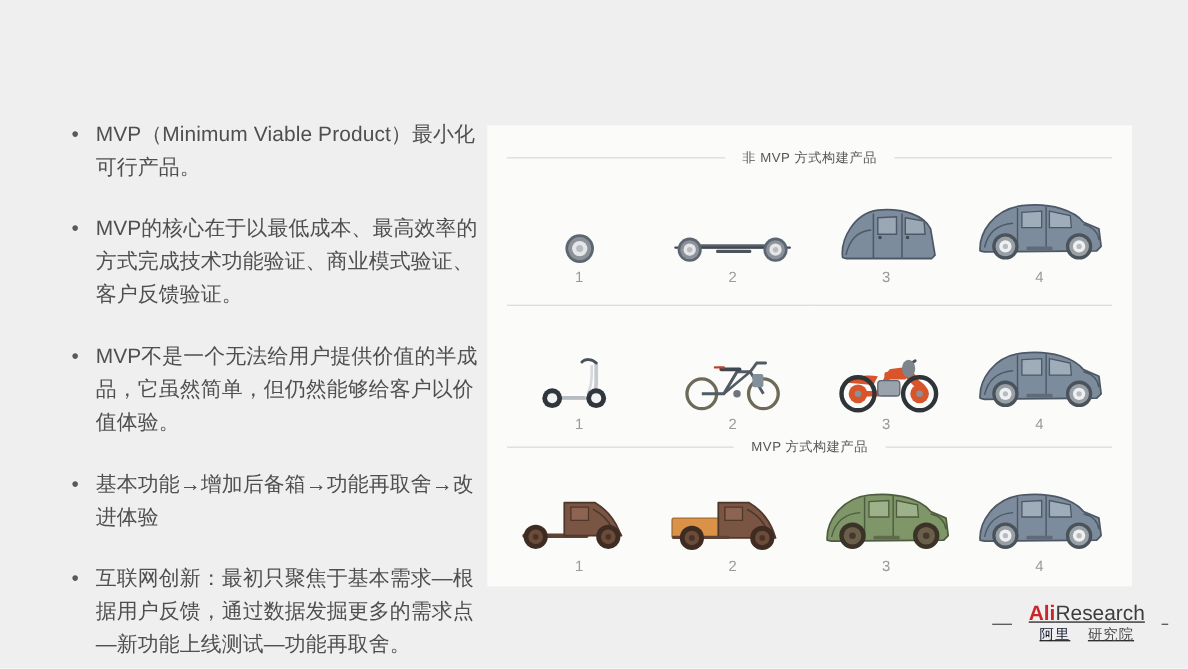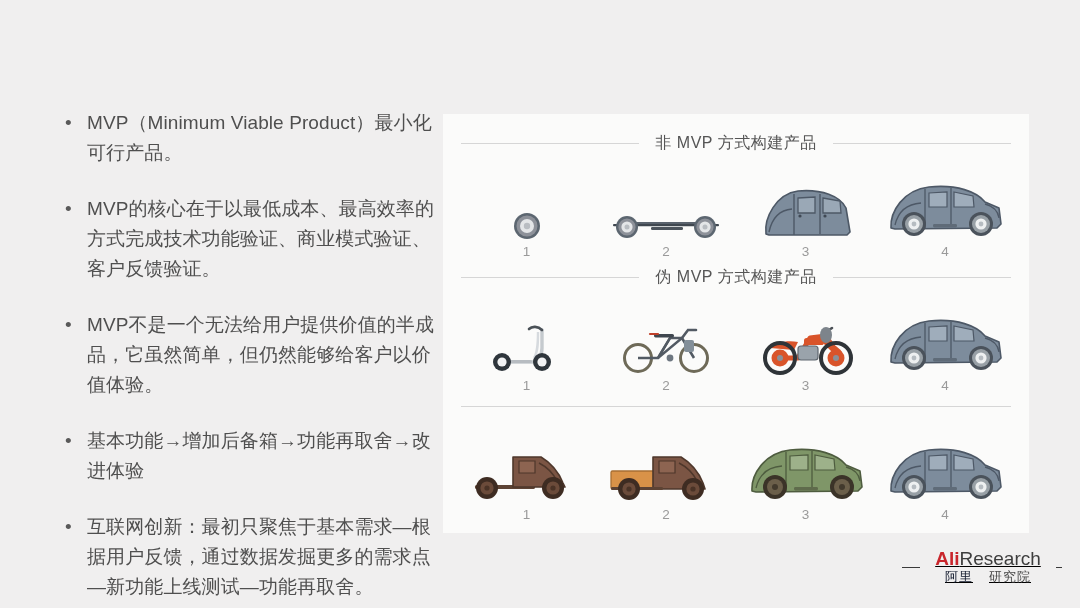--- a/index.html
+++ b/index.html
@@ -89,21 +89,21 @@
     padding: 0 18px;
     height: 22px;
   }
   .sec-rule {
     flex: 1 1 auto;
     height: 1px;
     background: #d6d6d6;
   }
   .sec-title {
     flex: 0 0 auto;
-    font-size: 16px;
+    font-size: 12px;
     color: #555555;
     padding: 0 16px;
     letter-spacing: 0.5px;
     white-space: nowrap;
   }
 
   .row {
     display: flex;
     align-items: flex-end;
     justify-content: space-around;
@@ -297,21 +297,20 @@
         <div class="num">1</div>
         <div class="num">2</div>
         <div class="num">3</div>
         <div class="num">4</div>
       </div>
     </div>
 
     <div class="section sec-2">
       <div class="sec-head">
         <div class="sec-rule"></div>
-        <div class="sec-title">伪 MVP 方式构建产品</div>
         <div class="sec-rule"></div>
       </div>
       <div class="row">
 
         <div class="cell">
           <div class="art">
             <svg width="78" height="58" viewBox="0 0 78 58">
               <path d="M16 44 L44 44 C50 44 54 38 54 30 L54 12" fill="none" stroke="#c5cace" stroke-width="3.4" stroke-linecap="round"></path>
               <path d="M46 40 C50 34 50 24 50 14" fill="none" stroke="#d6dade" stroke-width="2.4"></path>
               <path d="M54 12 C50 8 44 8 41 11" fill="none" stroke="#4a5157" stroke-width="2.6" stroke-linecap="round"></path>
@@ -388,20 +387,21 @@
         <div class="num">1</div>
         <div class="num">2</div>
         <div class="num">3</div>
         <div class="num">4</div>
       </div>
     </div>
 
     <div class="section sec-3">
       <div class="sec-head">
         <div class="sec-rule"></div>
+        <div class="sec-title">MVP 方式构建产品</div>
         <div class="sec-rule"></div>
       </div>
       <div class="row">
 
         <div class="cell">
           <div class="art">
             <svg width="116" height="62" viewBox="0 0 116 62">
               <rect x="6" y="42" width="60" height="4" rx="1.6" fill="#5d4334"></rect>
               <path d="M44 44 L44 14 L72 14 C82 20 90 30 94 40 L96 44 Z" fill="#7b5544" stroke="#4e372b" stroke-width="1.6" stroke-linejoin="round"></path>
               <path d="M50 18 L66 18 L66 30 L50 30 Z" fill="#8d6451" stroke="#4e372b" stroke-width="1.2"></path>

